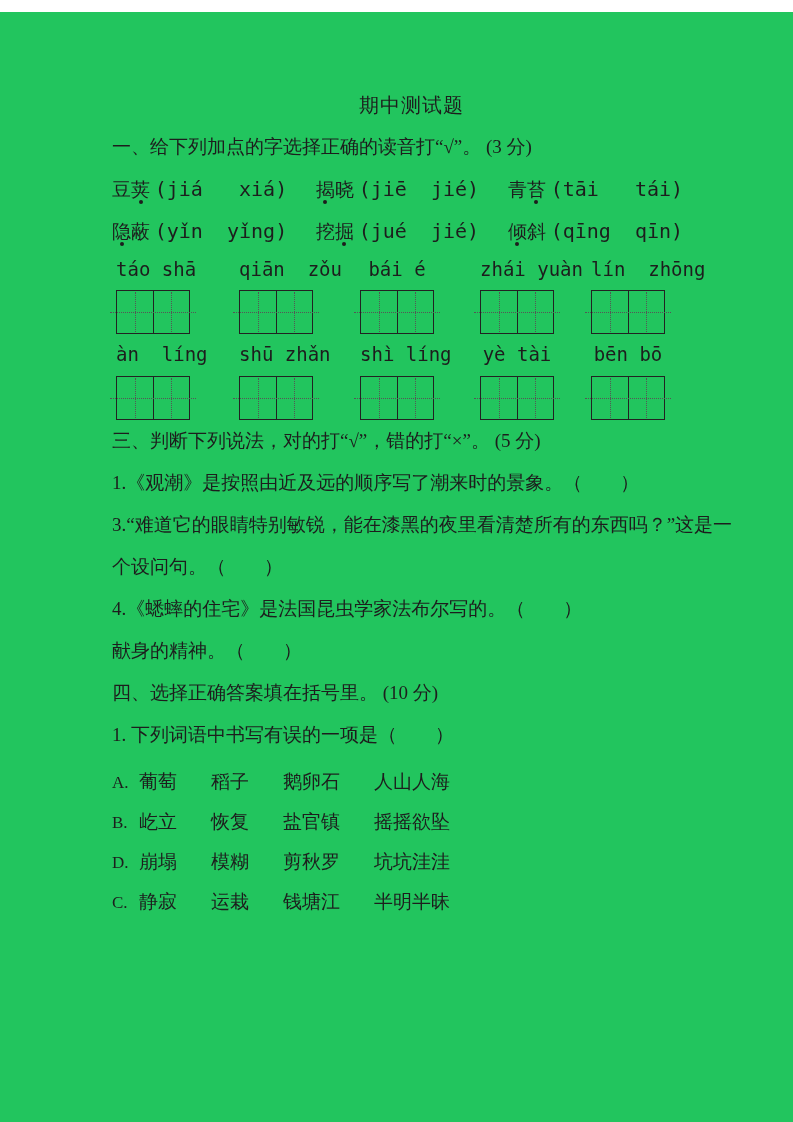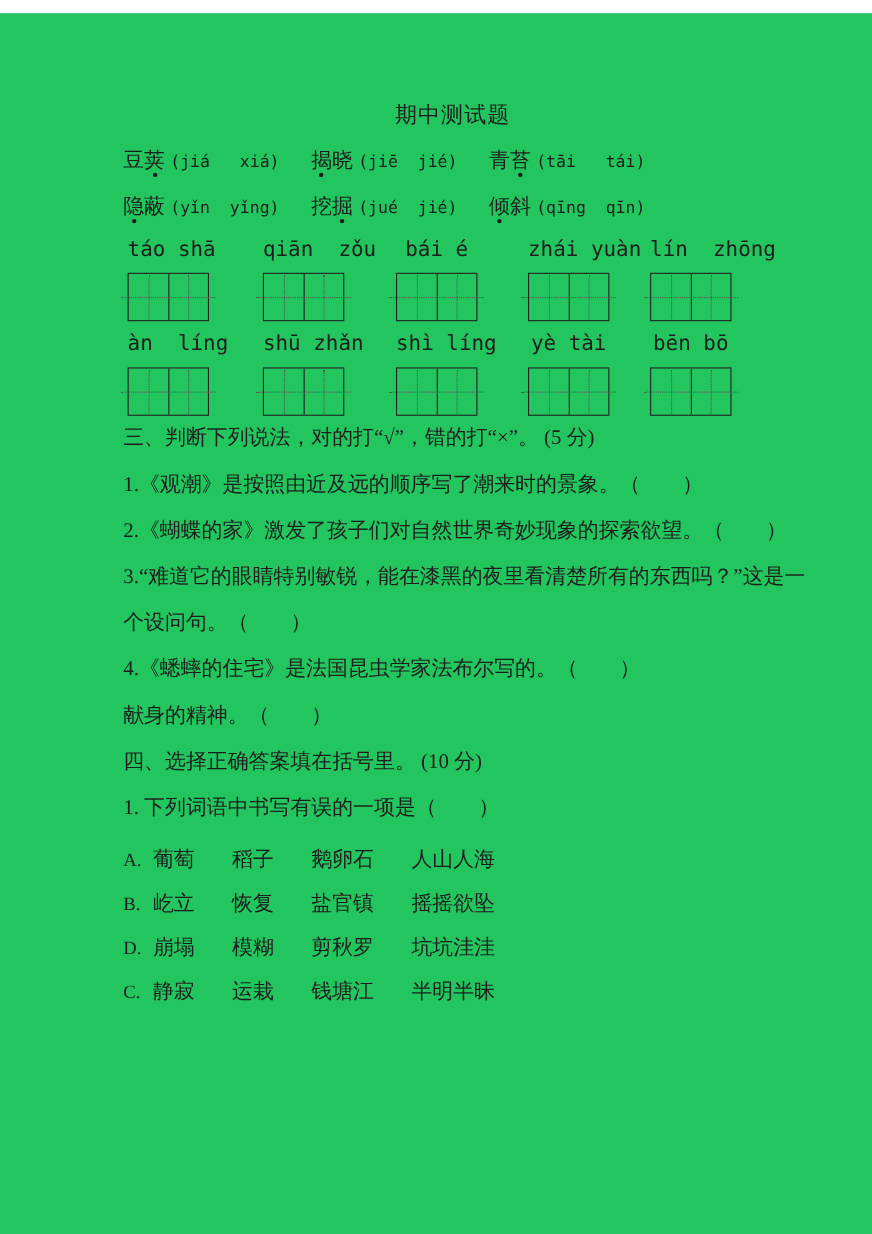--- a/index.html
+++ b/index.html
@@ -21,21 +21,21 @@
 
   
   .wordrow .group { margin-right:24px; }
   .cn { font-size:19px; }
   .em-dot { position:relative; display:inline-block; line-height:1; }
   .em-dot::after {
     content:""; position:absolute; left:50%; bottom:-5px;
     width:4px; height:4px; background:#1d1d1d; border-radius:50%;
     transform:translateX(-50%);
   }
-  .py { font-family:"DejaVu Sans Mono",monospace; font-size:15px; white-space:pre; }
+  .py { font-family:"DejaVu Sans Mono",monospace; font-size:20px; white-space:pre; }
 
   
   .pgblock { position:relative; }
   .pgblock.r1 { height:82px; }
   .pgblock.r2 { height:86px; }
   .pcol { position:absolute; top:0; width:74px; text-align:center; }
   .r1 .pinyin { height:38px; line-height:34px; }
   .r2 .pinyin { height:42px; line-height:40px; }
   .pinyin {
     font-family:"DejaVu Sans Mono",monospace;
@@ -65,20 +65,21 @@
   }
   .opt-word { margin-right:34px; }
 </style>
 </head>
 <body>
 
 <div class="page">
 
   <div class="line title">期中测试题</div>
 
+  <div class="line heading">一、给下列加点的字选择正确的读音打“√”。 (3 分)</div>
 
   <div class="line wordrow">
     <span class="group"><span class="cn">豆</span><span class="cn em-dot">荚</span><span class="cn"></span> <span class="py">(jiá   xiá)</span></span>
     <span class="group"><span class="cn"></span><span class="cn em-dot">揭</span><span class="cn">晓</span> <span class="py">(jiē  jié)</span></span>
     <span class="group"><span class="cn">青</span><span class="cn em-dot">苔</span><span class="cn"></span> <span class="py">(tāi   tái)</span></span>
   </div>
 
   <div class="line wordrow">
     <span class="group"><span class="cn"></span><span class="cn em-dot">隐</span><span class="cn">蔽</span> <span class="py">(yǐn  yǐng)</span></span>
     <span class="group"><span class="cn">挖</span><span class="cn em-dot">掘</span><span class="cn"></span> <span class="py">(jué  jié)</span></span>
@@ -157,21 +158,20 @@
       <div class="pinyin">bēn bō</div>
       <div class="wgrid">
           <div class="gcell"></div>
           <div class="gcell"></div>
         </div>
     </div>
   </div>
 
   <div class="line heading">三、判断下列说法，对的打“√”，错的打“×”。 (5 分)</div>
   <div class="line">1.《观潮》是按照由近及远的顺序写了潮来时的景象。（　　）</div>
-  <div class="line">2.《蝴蝶的家》激发了孩子们对自然世界奇妙现象的探索欲望。（　　）</div>
   <div class="line">3.“难道它的眼睛特别敏锐，能在漆黑的夜里看清楚所有的东西吗？”这是一</div>
   <div class="line">个设问句。（　　）</div>
   <div class="line">4.《蟋蟀的住宅》是法国昆虫学家法布尔写的。（　　）</div>
   <div class="line">献身的精神。（　　）</div>
 
   <div class="line heading">四、选择正确答案填在括号里。 (10 分)</div>
   <div class="line">1. 下列词语中书写有误的一项是（　　）</div>
 
   <div class="opt">
     <span class="opt-label">A.</span><span class="opt-word">葡萄</span><span class="opt-word">稻子</span><span class="opt-word">鹅卵石</span><span class="opt-word">人山人海</span>

